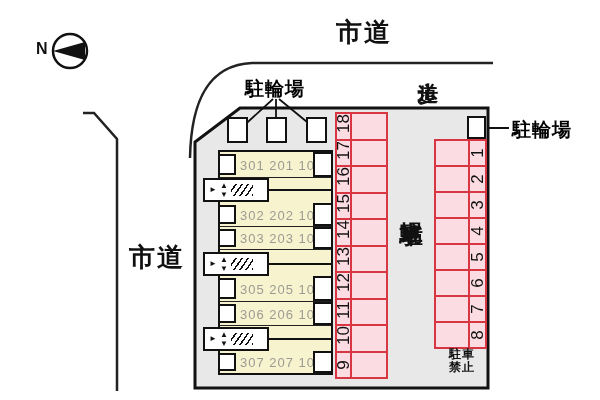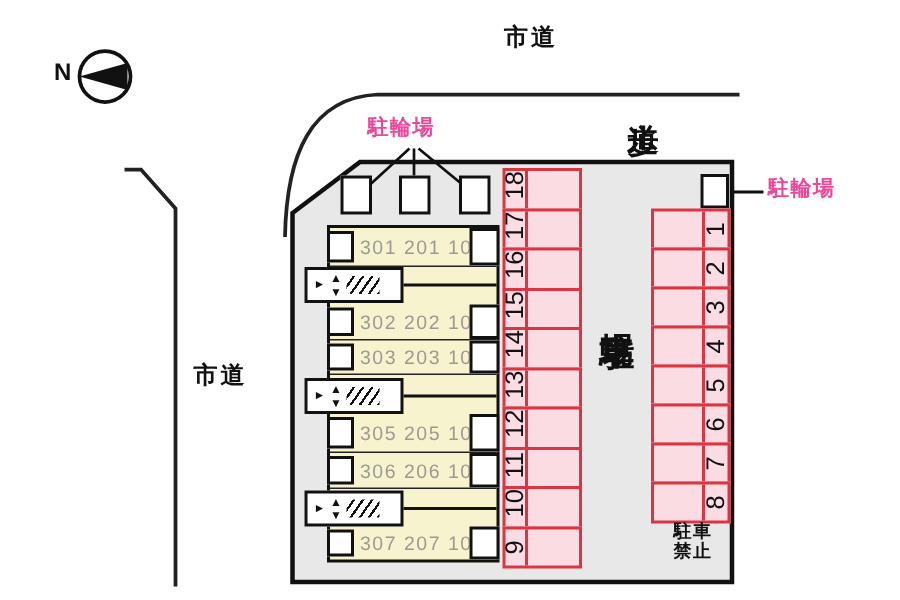--- a/index.html
+++ b/index.html
@@ -5,23 +5,23 @@
   html,body{margin:0;padding:0;background:#fff;}
   #stage{
     position:relative;width:600px;height:400px;background:#ffffff;
     font-family:"Liberation Sans","DejaVu Sans",sans-serif;
     overflow:hidden;color:#111;
   }
   .abs{position:absolute;}
   svg.overlay{position:absolute;left:0;top:0;width:600px;height:400px;}
 
   
-  .road-label{font-size:16px;font-weight:600;letter-spacing:2px;color:#111;}
+  .road-label{font-size:26px;font-weight:600;letter-spacing:2px;color:#111;}
   .v-label{writing-mode:vertical-rl;text-orientation:upright;font-weight:600;color:#111;}
-  .bike-label{font-size:14px;font-weight:600;color:#ec4899;letter-spacing:1px;}
+  .bike-label{font-size:19px;font-weight:600;color:#000000;letter-spacing:1px;}
   .north-n{font-size:16px;font-weight:700;color:#111;}
 
   
   .bike-sq{position:absolute;background:#fff;border:2px solid #111;}
 
   
   #building{
     position:absolute;left:218px;top:150px;width:115px;height:225px;
     background:#f8f3cf;border:2px solid #111;box-sizing:border-box;
   }

